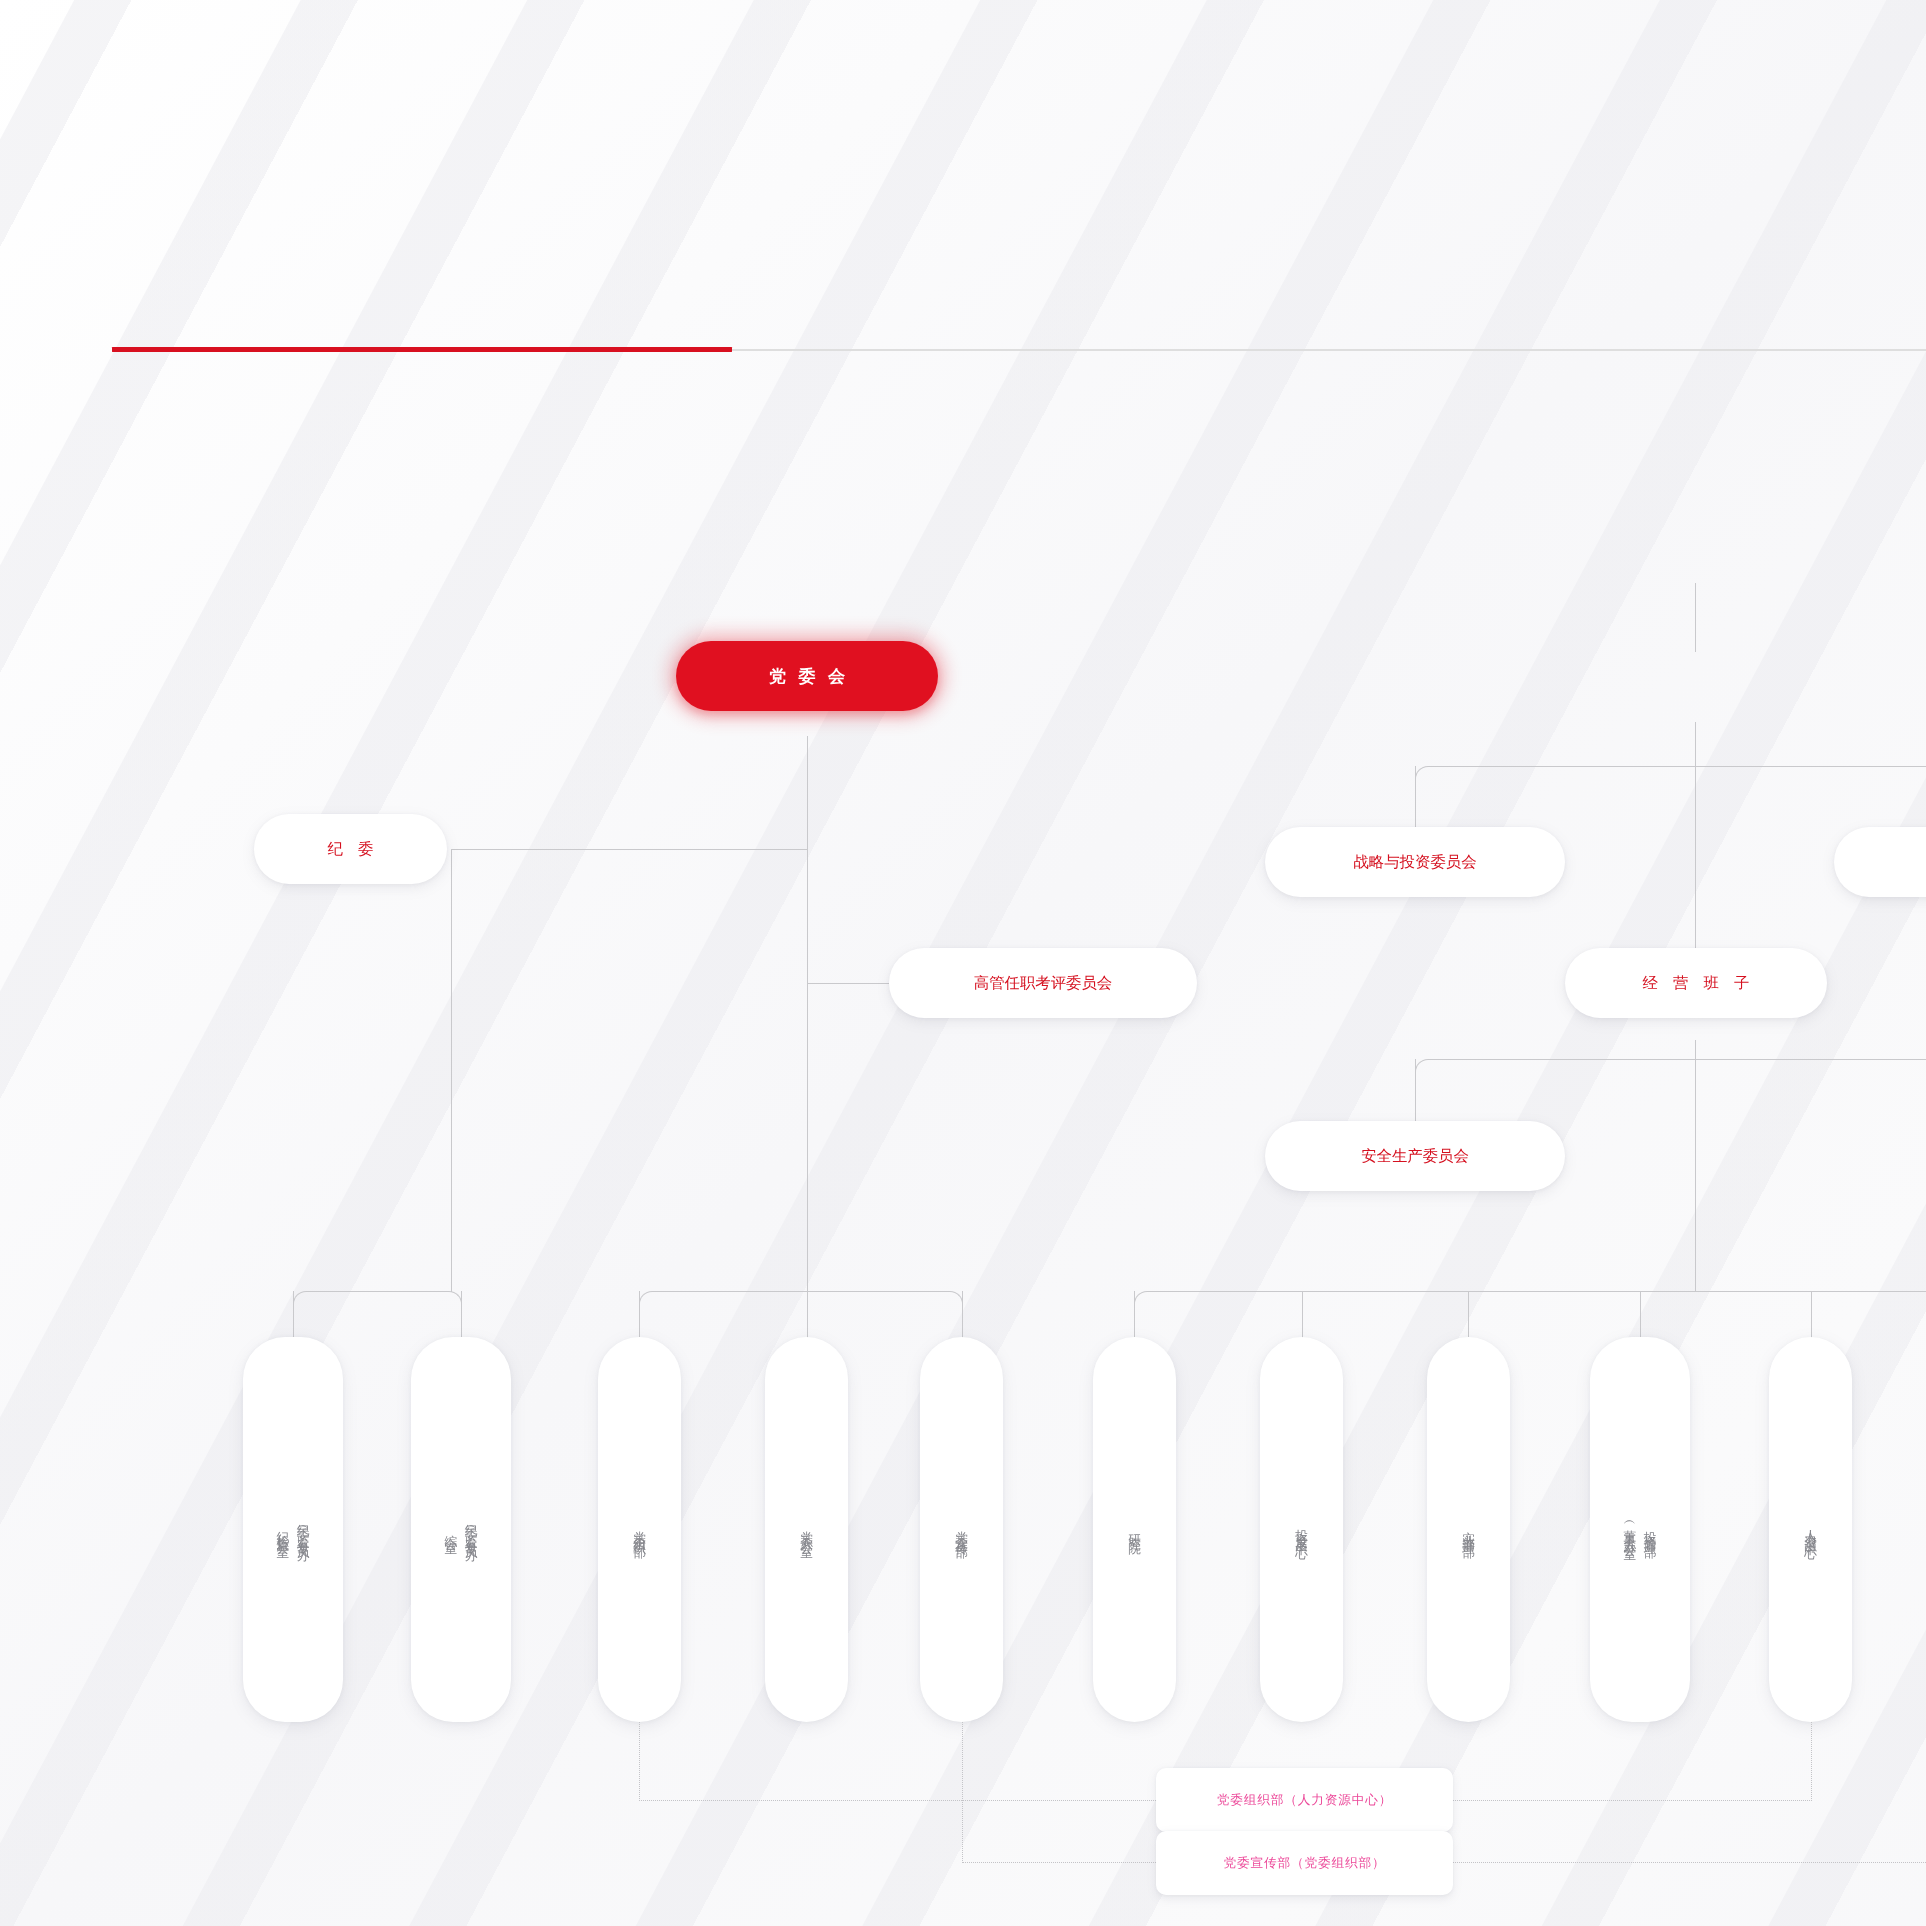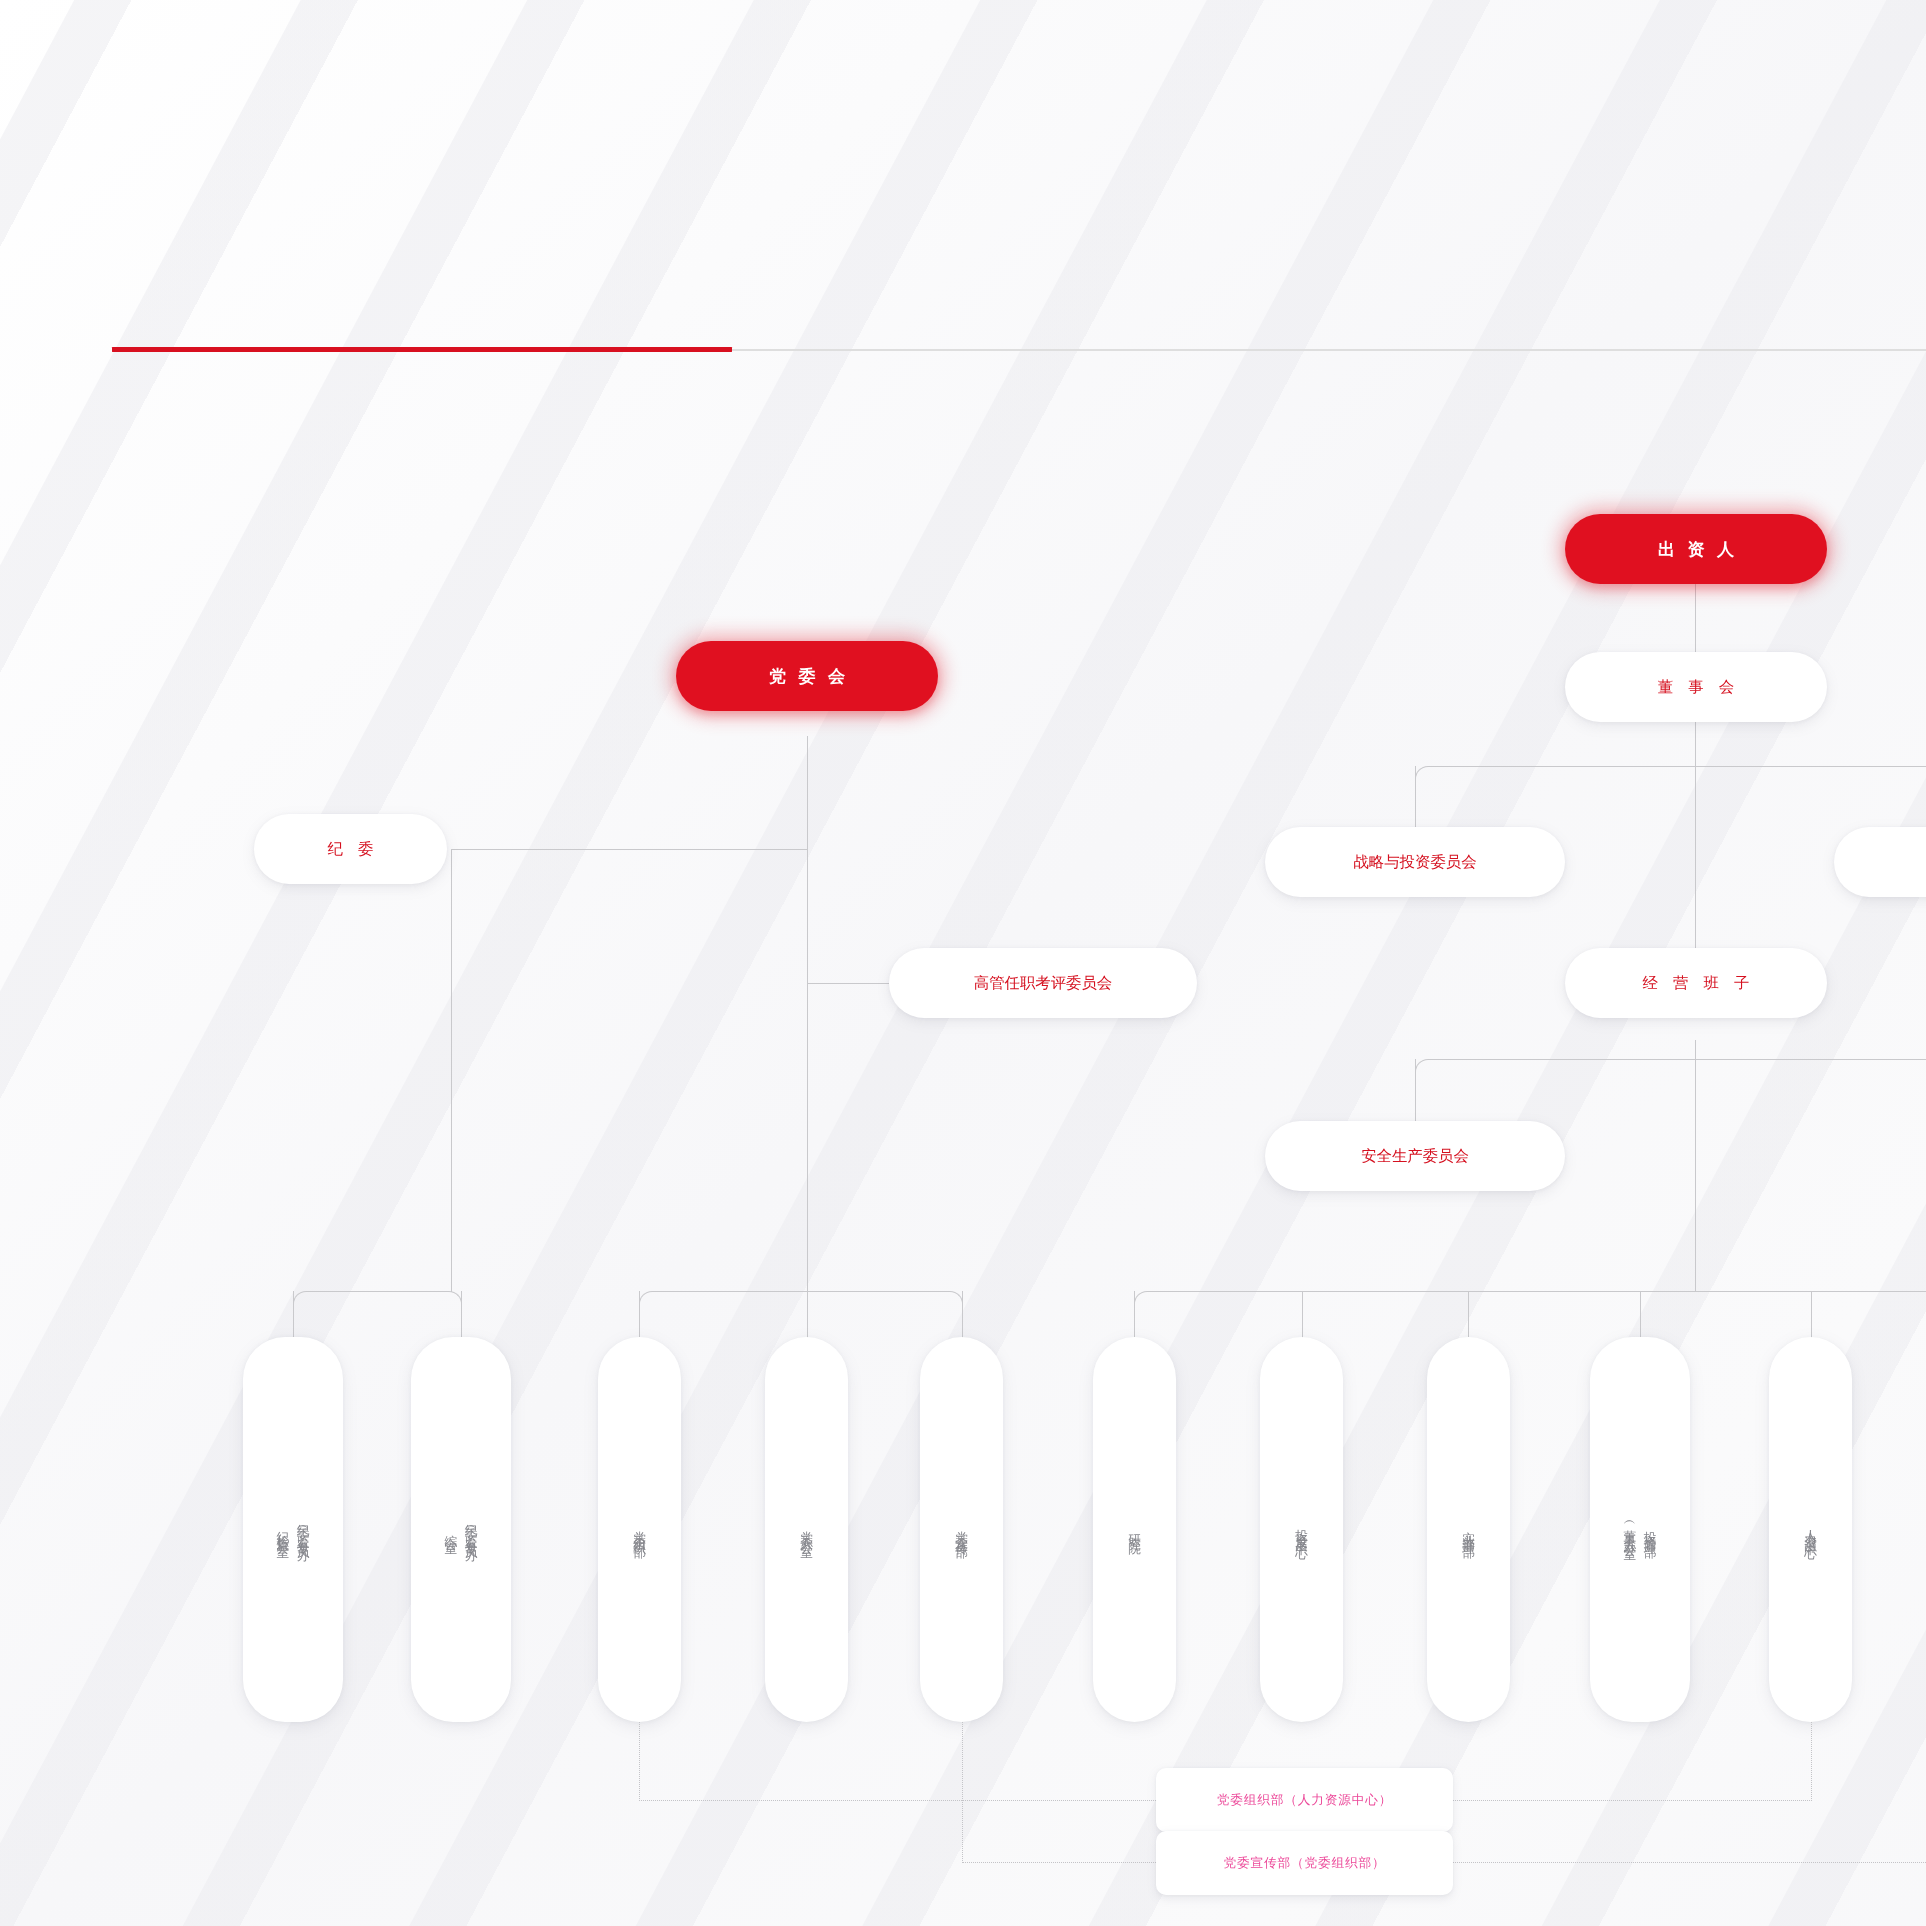--- a/index.html
+++ b/index.html
@@ -140,23 +140,21 @@
   <div class="vline" style="left:807px;top:1291px;height:58px;"></div>
   <div class="vline" style="left:962px;top:1291px;height:58px;"></div>
 
   <div class="bus l r" style="left:1134px;top:1291px;width:1668px;height:58px;"></div>
   <div class="vline" style="left:1134px;top:1291px;height:58px;"></div>
   <div class="vline" style="left:1302px;top:1291px;height:58px;"></div>
   <div class="vline" style="left:1468px;top:1291px;height:58px;"></div>
   <div class="vline" style="left:1640px;top:1291px;height:58px;"></div>
   <div class="vline" style="left:1811px;top:1291px;height:58px;"></div>
 
-  <div class="pill red" style="left:1565px;top:514px;width:262px;height:70px;">出 资 人</div>
-
-  <div class="pill white spaced" style="left:1565px;top:652px;width:262px;height:70px;">董 事 会</div>
+
 
   <div class="pill red" style="left:676px;top:641px;width:262px;height:70px;">党 委 会</div>
 
   <div class="pill white spaced" style="left:254px;top:814px;width:193px;height:70px;">纪  委</div>
 
   <div class="pill white" style="left:889px;top:948px;width:308px;height:70px;">高管任职考评委员会</div>
 
   <div class="pill white spaced" style="left:1565px;top:948px;width:262px;height:70px;">经 营 班 子</div>
 
   <div class="pill white" style="left:1265px;top:827px;width:300px;height:70px;">战略与投资委员会</div>

